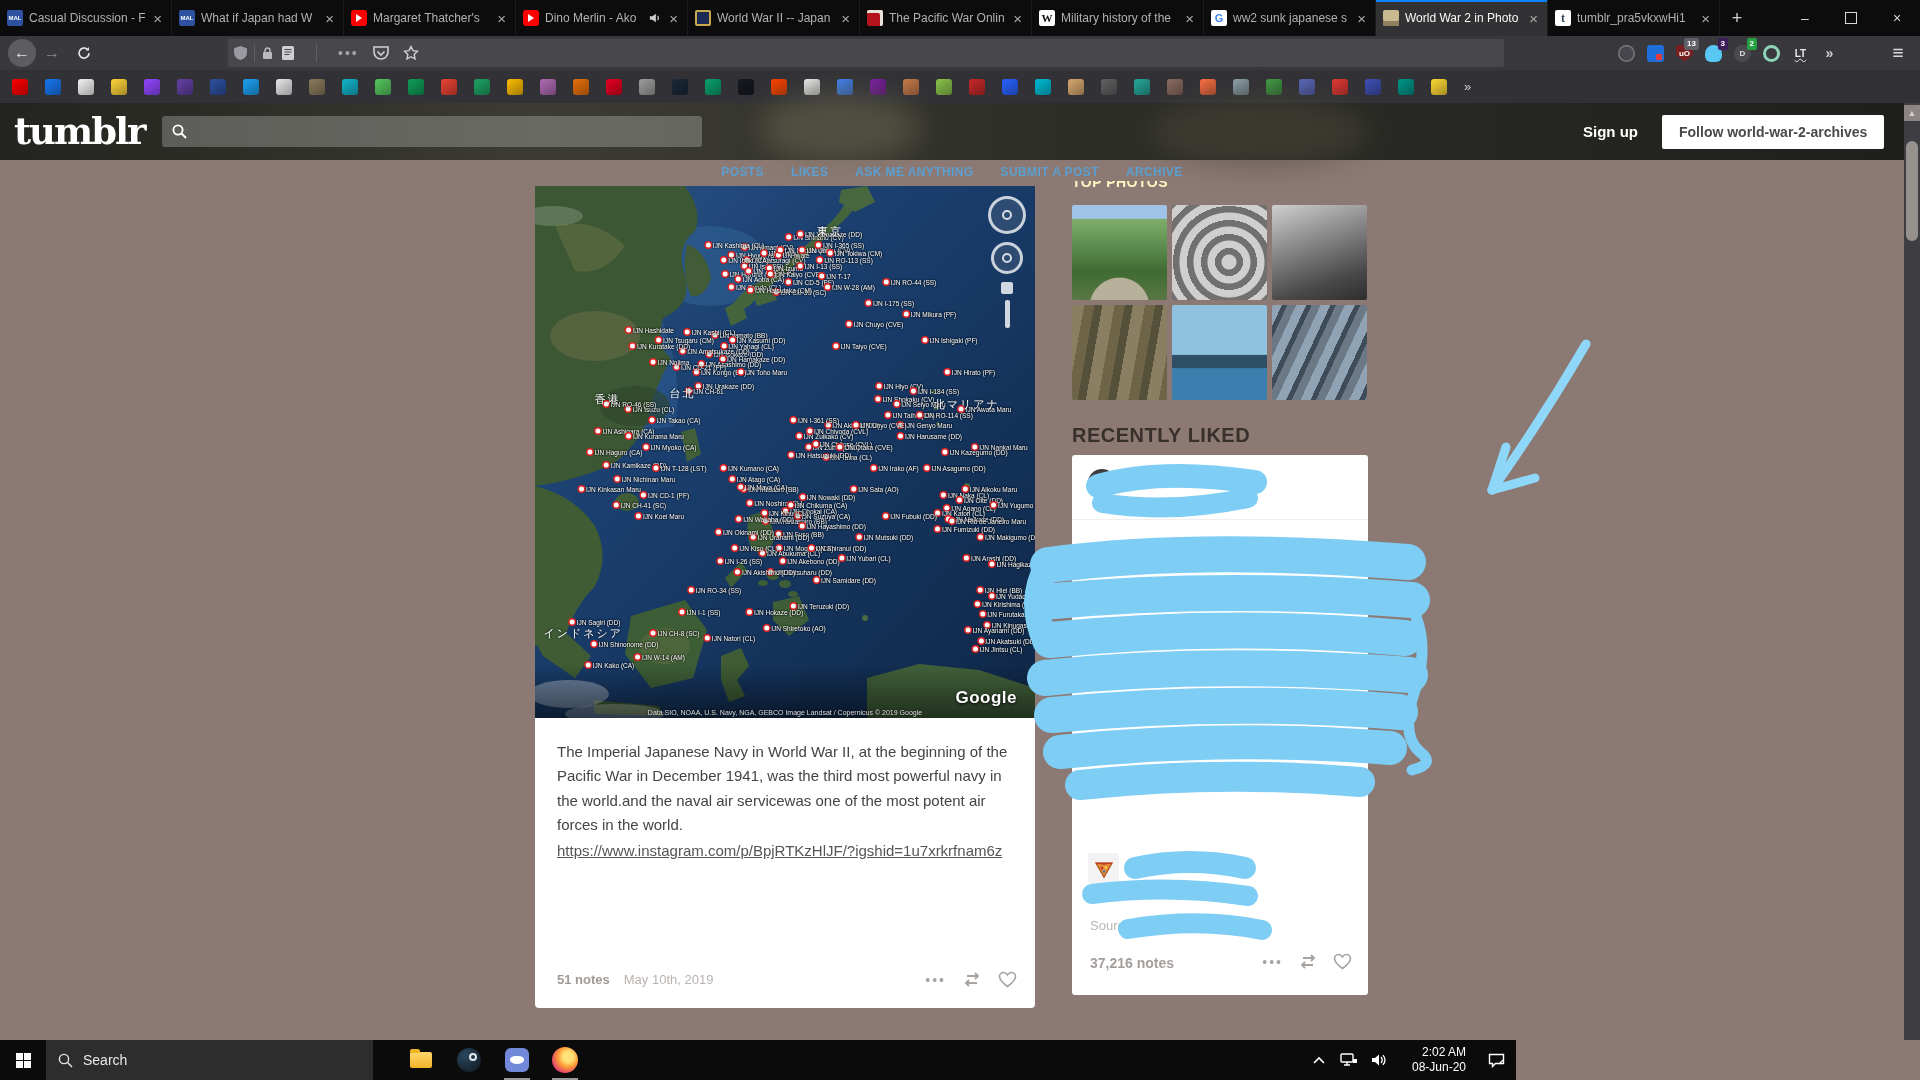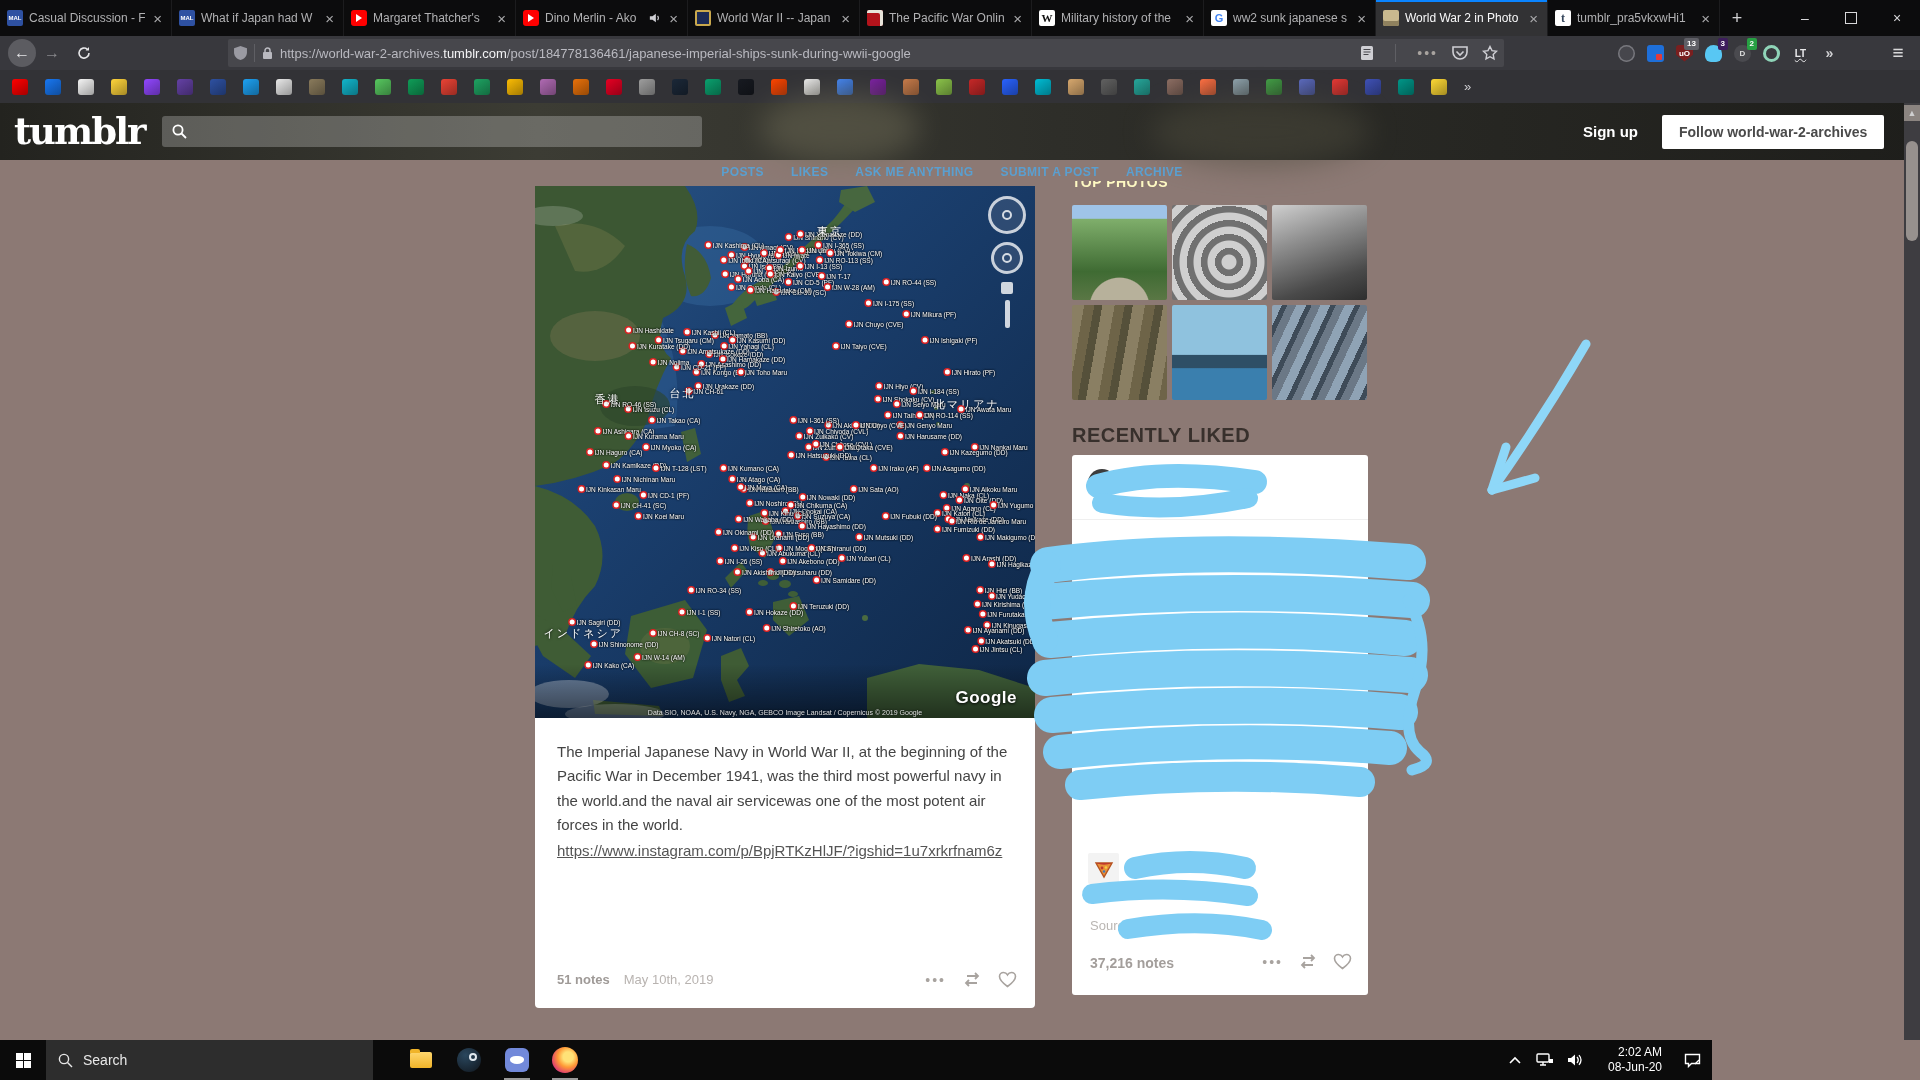--- a/index.html
+++ b/index.html
@@ -116,21 +116,21 @@
   #srclabel{position:absolute;left:18px;top:463px;color:#bab6b3;font-size:13px}
   #lnotes{position:absolute;left:18px;top:500px;font-weight:bold;color:#a39e9b;font-size:14px}
   #licons{position:absolute;right:16px;top:498px;display:flex;align-items:center;gap:15px;color:#a8a39f}
   
   #annot{position:absolute;left:0;top:0;width:1920px;height:1080px;pointer-events:none;z-index:40}
   #pgscroll{position:absolute;right:0;top:103px;width:16px;height:937px;background:#3e3d41}
   #pgscroll .arr{position:absolute;top:2px;left:0;width:16px;height:16px;color:#cfcfcf;font-size:9px;
                  display:flex;align-items:center;justify-content:center;background:#8b8480}
   #pgscroll .thumb{position:absolute;left:2px;top:38px;width:12px;height:100px;background:#97918e;border-radius:6px}
   
-  #taskbar{position:absolute;left:0;top:1040px;width:1712px;height:40px;background:#0b0b0b;display:flex;align-items:center;z-index:60}
+  #taskbar{position:absolute;left:0;top:1040px;width:1516px;height:40px;background:#0b0b0b;display:flex;align-items:center;z-index:60}
   #startbtn{width:46px;height:40px;display:flex;align-items:center;justify-content:center}
   .winlogo{display:grid;grid-template-columns:7px 7px;grid-template-rows:7px 7px;gap:1px}
   .winlogo i{background:#fff}
   #tsearchbar{width:327px;height:40px;background:#2d2d2d;display:flex;align-items:center;gap:10px;
               padding:0 12px;box-sizing:border-box;color:#e8e8e8;font-size:14px}
   .tapp{width:48px;height:40px;display:flex;align-items:center;justify-content:center;position:relative}
   .tapp .ind{position:absolute;bottom:0;left:11px;width:26px;height:2px;background:#9a9a9a}
   #tray{margin-left:auto;display:flex;align-items:center;height:40px}
   .trayic{width:30px;height:40px;display:flex;align-items:center;justify-content:center;color:#fff}
   #clock{color:#fff;font-size:12px;text-align:right;line-height:15px;margin:0 10px;width:62px}
@@ -232,21 +232,20 @@
   </div>
   <div id="urlbar">
     <svg width="13" height="14" viewBox="0 0 12 13">
         <path d="M6 0l6 2v4c0 3.5-2.5 6-6 7-3.5-1-6-3.5-6-7V2z" fill="#9a9aa2"></path>
       </svg>
     <span class="sep"></span>
     <svg width="11" height="13" viewBox="0 0 11 13">
         <rect x="1" y="5" width="9" height="7" rx="1" fill="#b9b9c0"></rect>
         <path d="M3 5V3.5A2.5 2.5 0 0 1 8 3.5V5" fill="none" stroke="#b9b9c0" stroke-width="1.5"></path>
       </svg>
-    <span class="urltext" style="margin-left:7px"><span>https://world-war-2-archives.</span><span class="dom">tumblr.com</span><span>/post/184778136461/japanese-imperial-ships-sunk-during-wwii-google</span></span>
     <div class="pageact">
       <svg width="14" height="14" viewBox="0 0 14 14">
           <rect x="1" y="0" width="12" height="14" rx="1.5" fill="#cfcfd4"></rect>
           <path d="M3.5 3.5h7M3.5 6h7M3.5 8.5h5" stroke="#47474c" stroke-width="1.2"></path>
         </svg>
       <span class="sep"></span>
       <span class="dots3">•••</span>
       <svg width="16" height="15" viewBox="0 0 16 15">
           <path d="M1 1h14v5a7 7 0 0 1-14 0z" fill="none" stroke="#cfcfd4" stroke-width="1.6"></path>
           <path d="M4.5 5.5L8 9l3.5-3.5" fill="none" stroke="#cfcfd4" stroke-width="1.6"></path>

